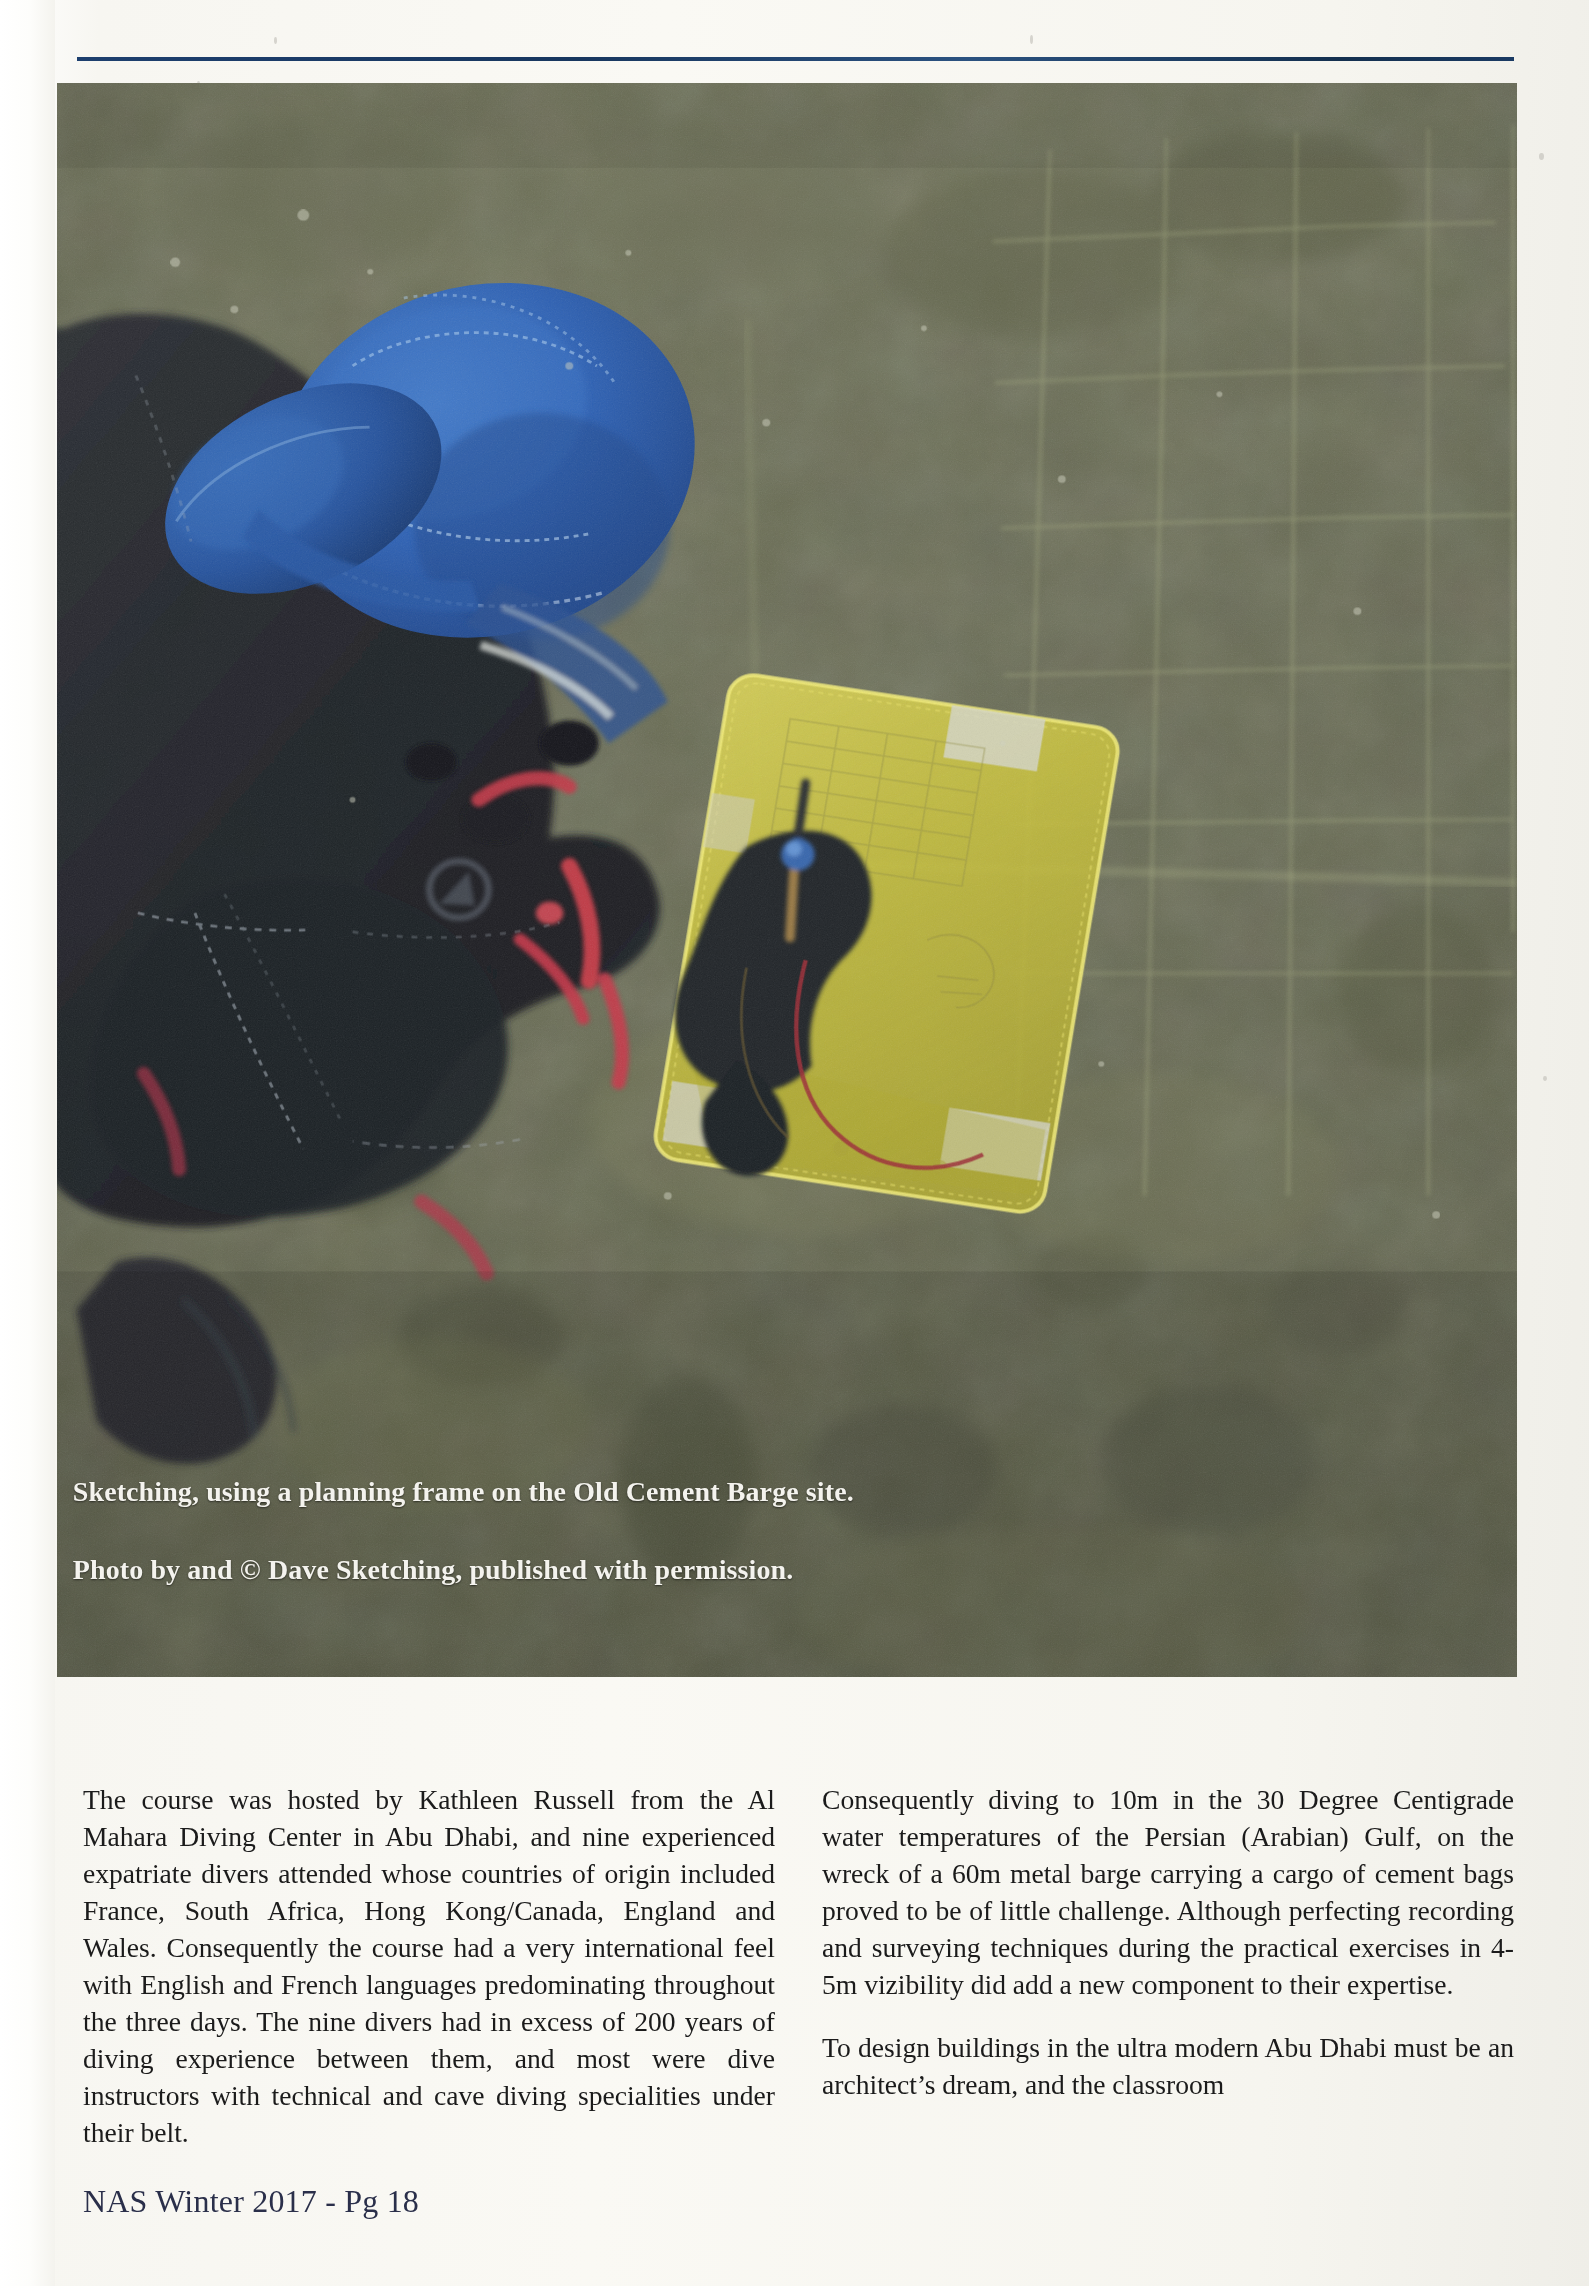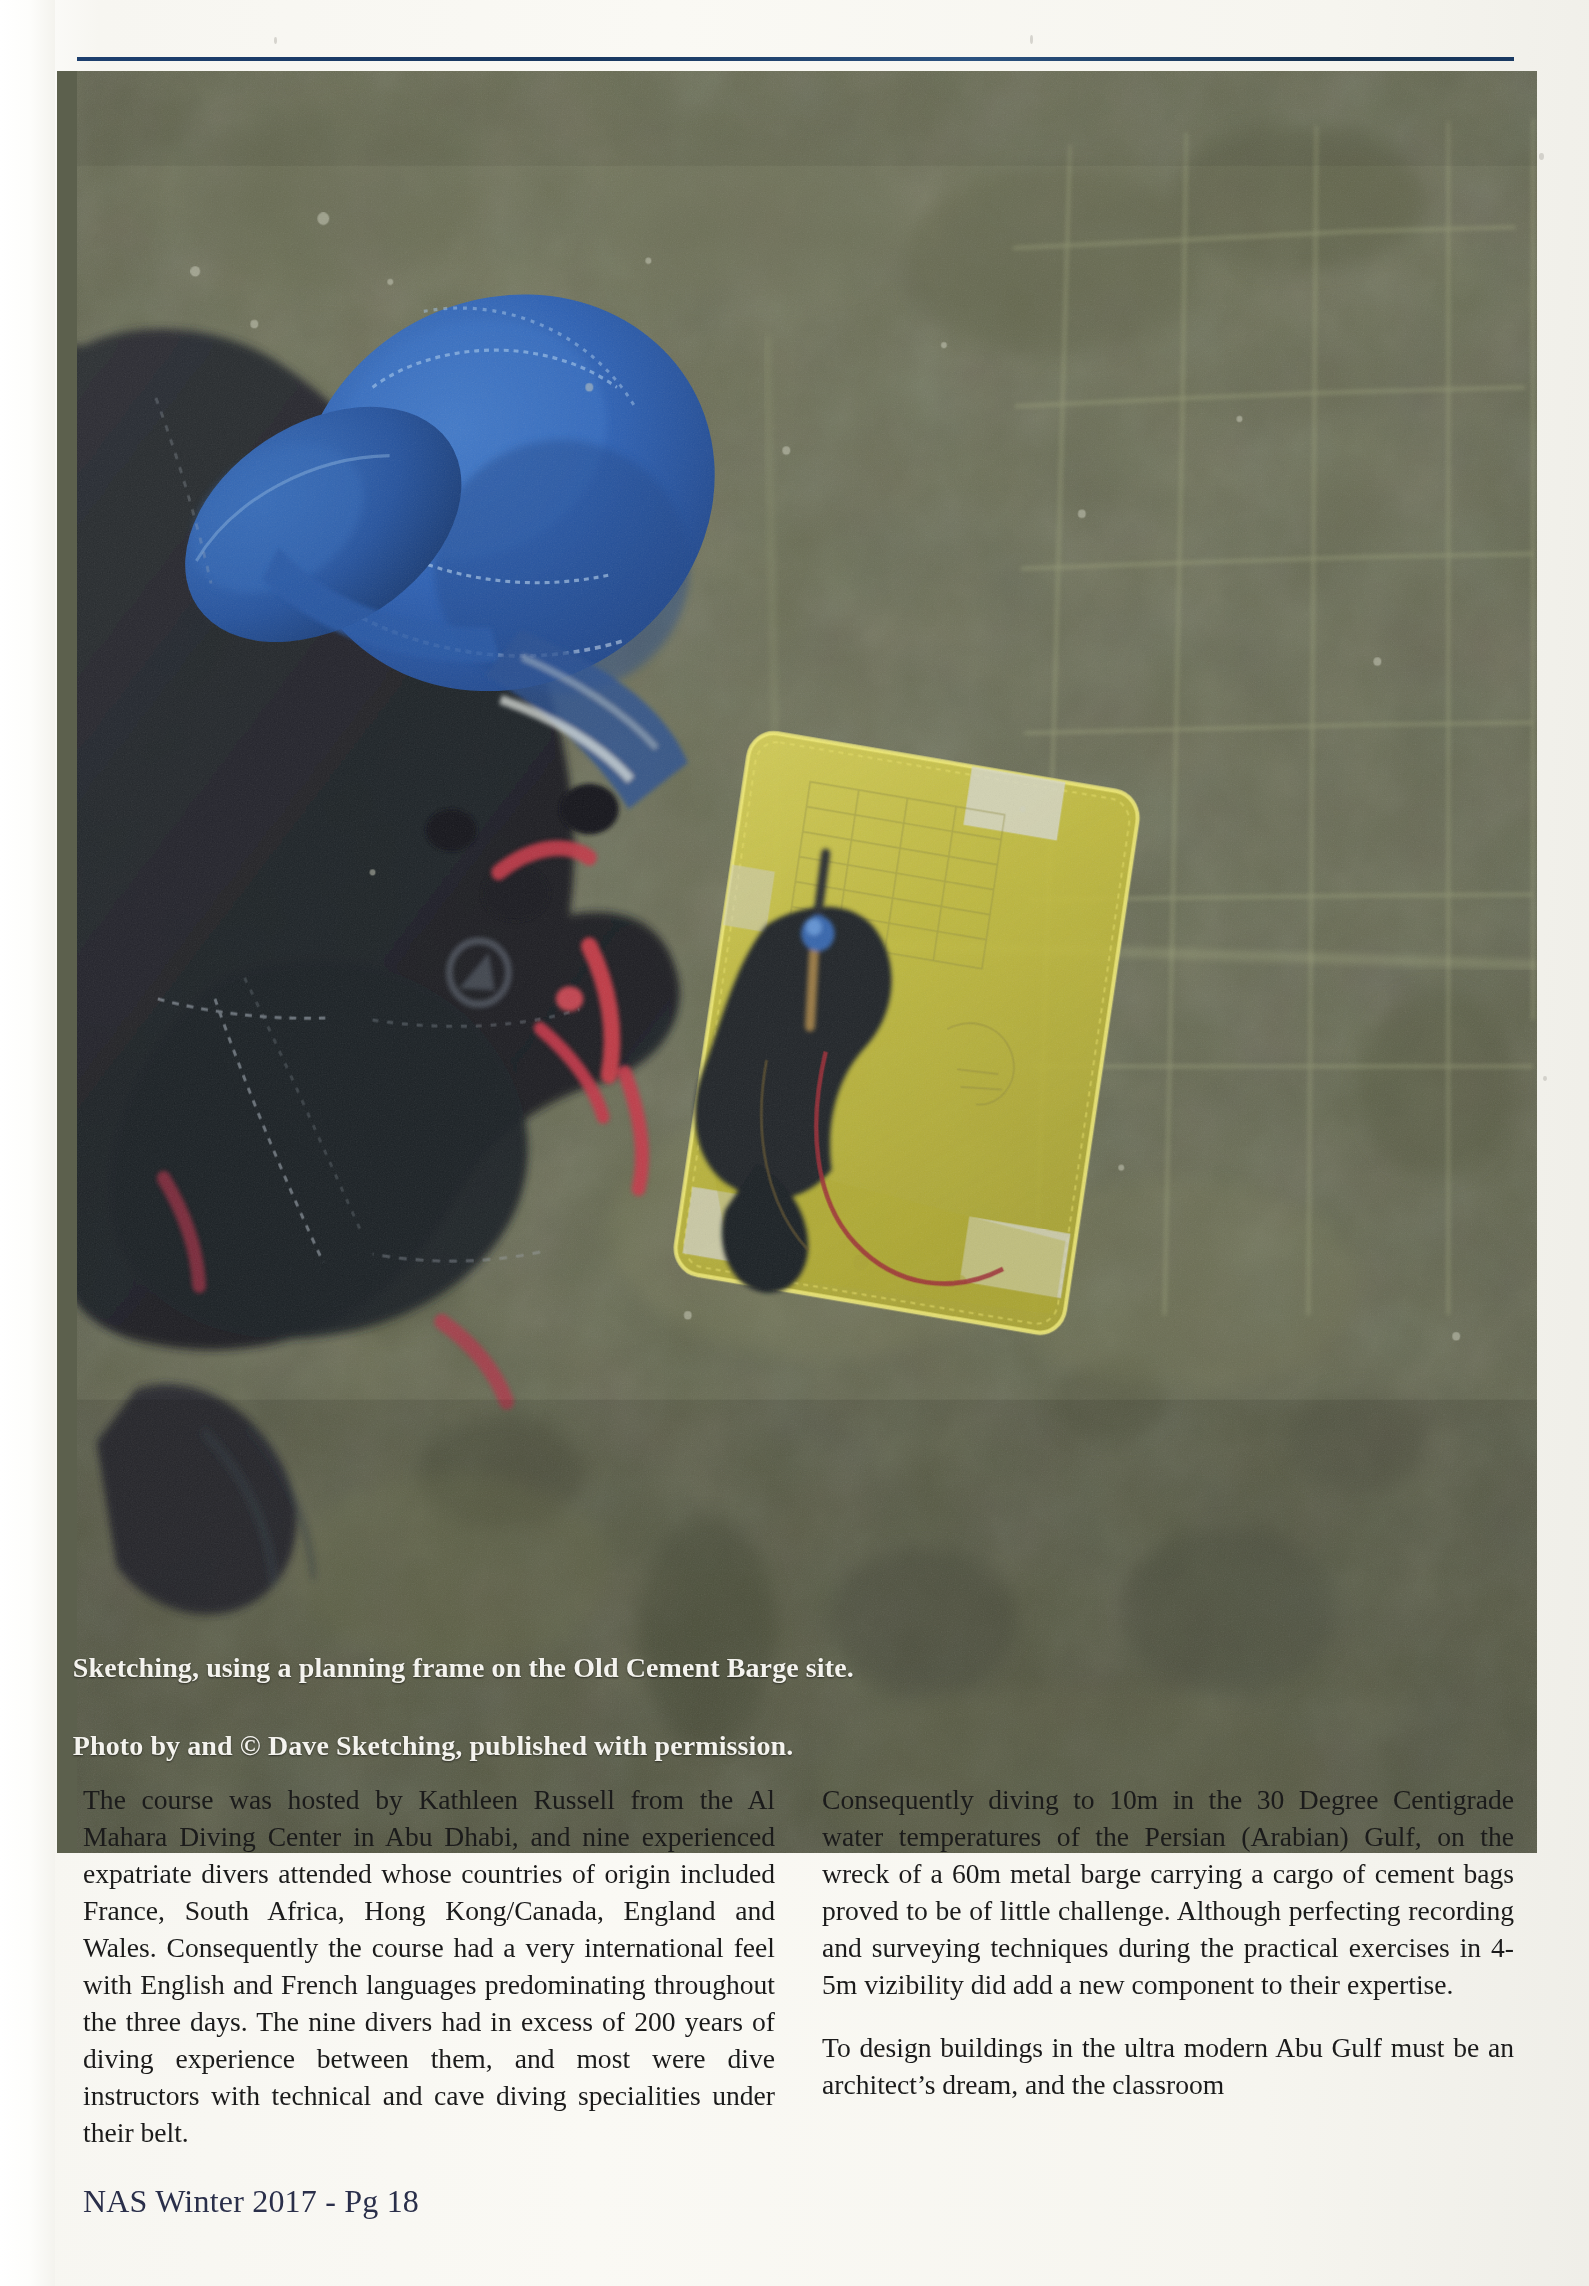--- a/index.html
+++ b/index.html
@@ -40,26 +40,25 @@
     top: 57px;
     width: 1437px;
     height: 3.9px;
     background: linear-gradient(90deg, #1d3f6e 0%, #18375f 35%, #2b5280 62%, #14304f 88%, #1a3a63 100%);
   }
 
   
   .photo {
     position: absolute;
     left: 57px;
-    top: 71px;
+    top: 83px;
     width: 1460px;
-    height: 1782px;
+    height: 1594px;
     overflow: hidden;
     background: #5c604d;
-    padding-left: 20px;
   }
   .photo svg { display: block; width: 100%; height: 100%; }
 
   
   .caption-block {
     position: absolute;
     left: 15.8px;
     bottom: 91px;
     width: 1221px;
   }
@@ -430,19 +429,19 @@
       <p class="caption-line second">Photo by and © Dave Sketching, published with permission.</p>
     </div>
   </div>
 
   <div class="columns">
     <div class="col">
       <p>The course was hosted by Kathleen Russell from the Al Mahara Diving Center in Abu Dhabi, and nine experienced expatriate divers attended whose countries of origin included France, South Africa, Hong Kong/Canada, England and Wales.  Consequently the course had a very international feel with English and French languages predominating throughout the three days.  The nine divers had in excess of 200 years of diving experience between them, and most were dive instructors with technical and cave diving specialities under their belt.</p>
     </div>
     <div class="col">
       <p>Consequently diving to 10m in the 30 Degree Centigrade water temperatures of the Persian (Arabian) Gulf, on the wreck of a 60m metal barge carrying a cargo of cement bags proved to be of little challenge. Although perfecting recording and surveying techniques during the practical exercises in 4-5m vizibility did add a new component to their expertise.</p>
-      <p>To design buildings in the ultra modern Abu Gulf must be an architect’s dream, and the classroom</p>
+      <p>To design buildings in the ultra modern Abu Dhabi must be an architect’s dream, and the classroom</p>
     </div>
   </div>
 
   <div class="footer">NAS Winter 2017 - Pg 18</div>
 </div>
 
 
 </body></html>

